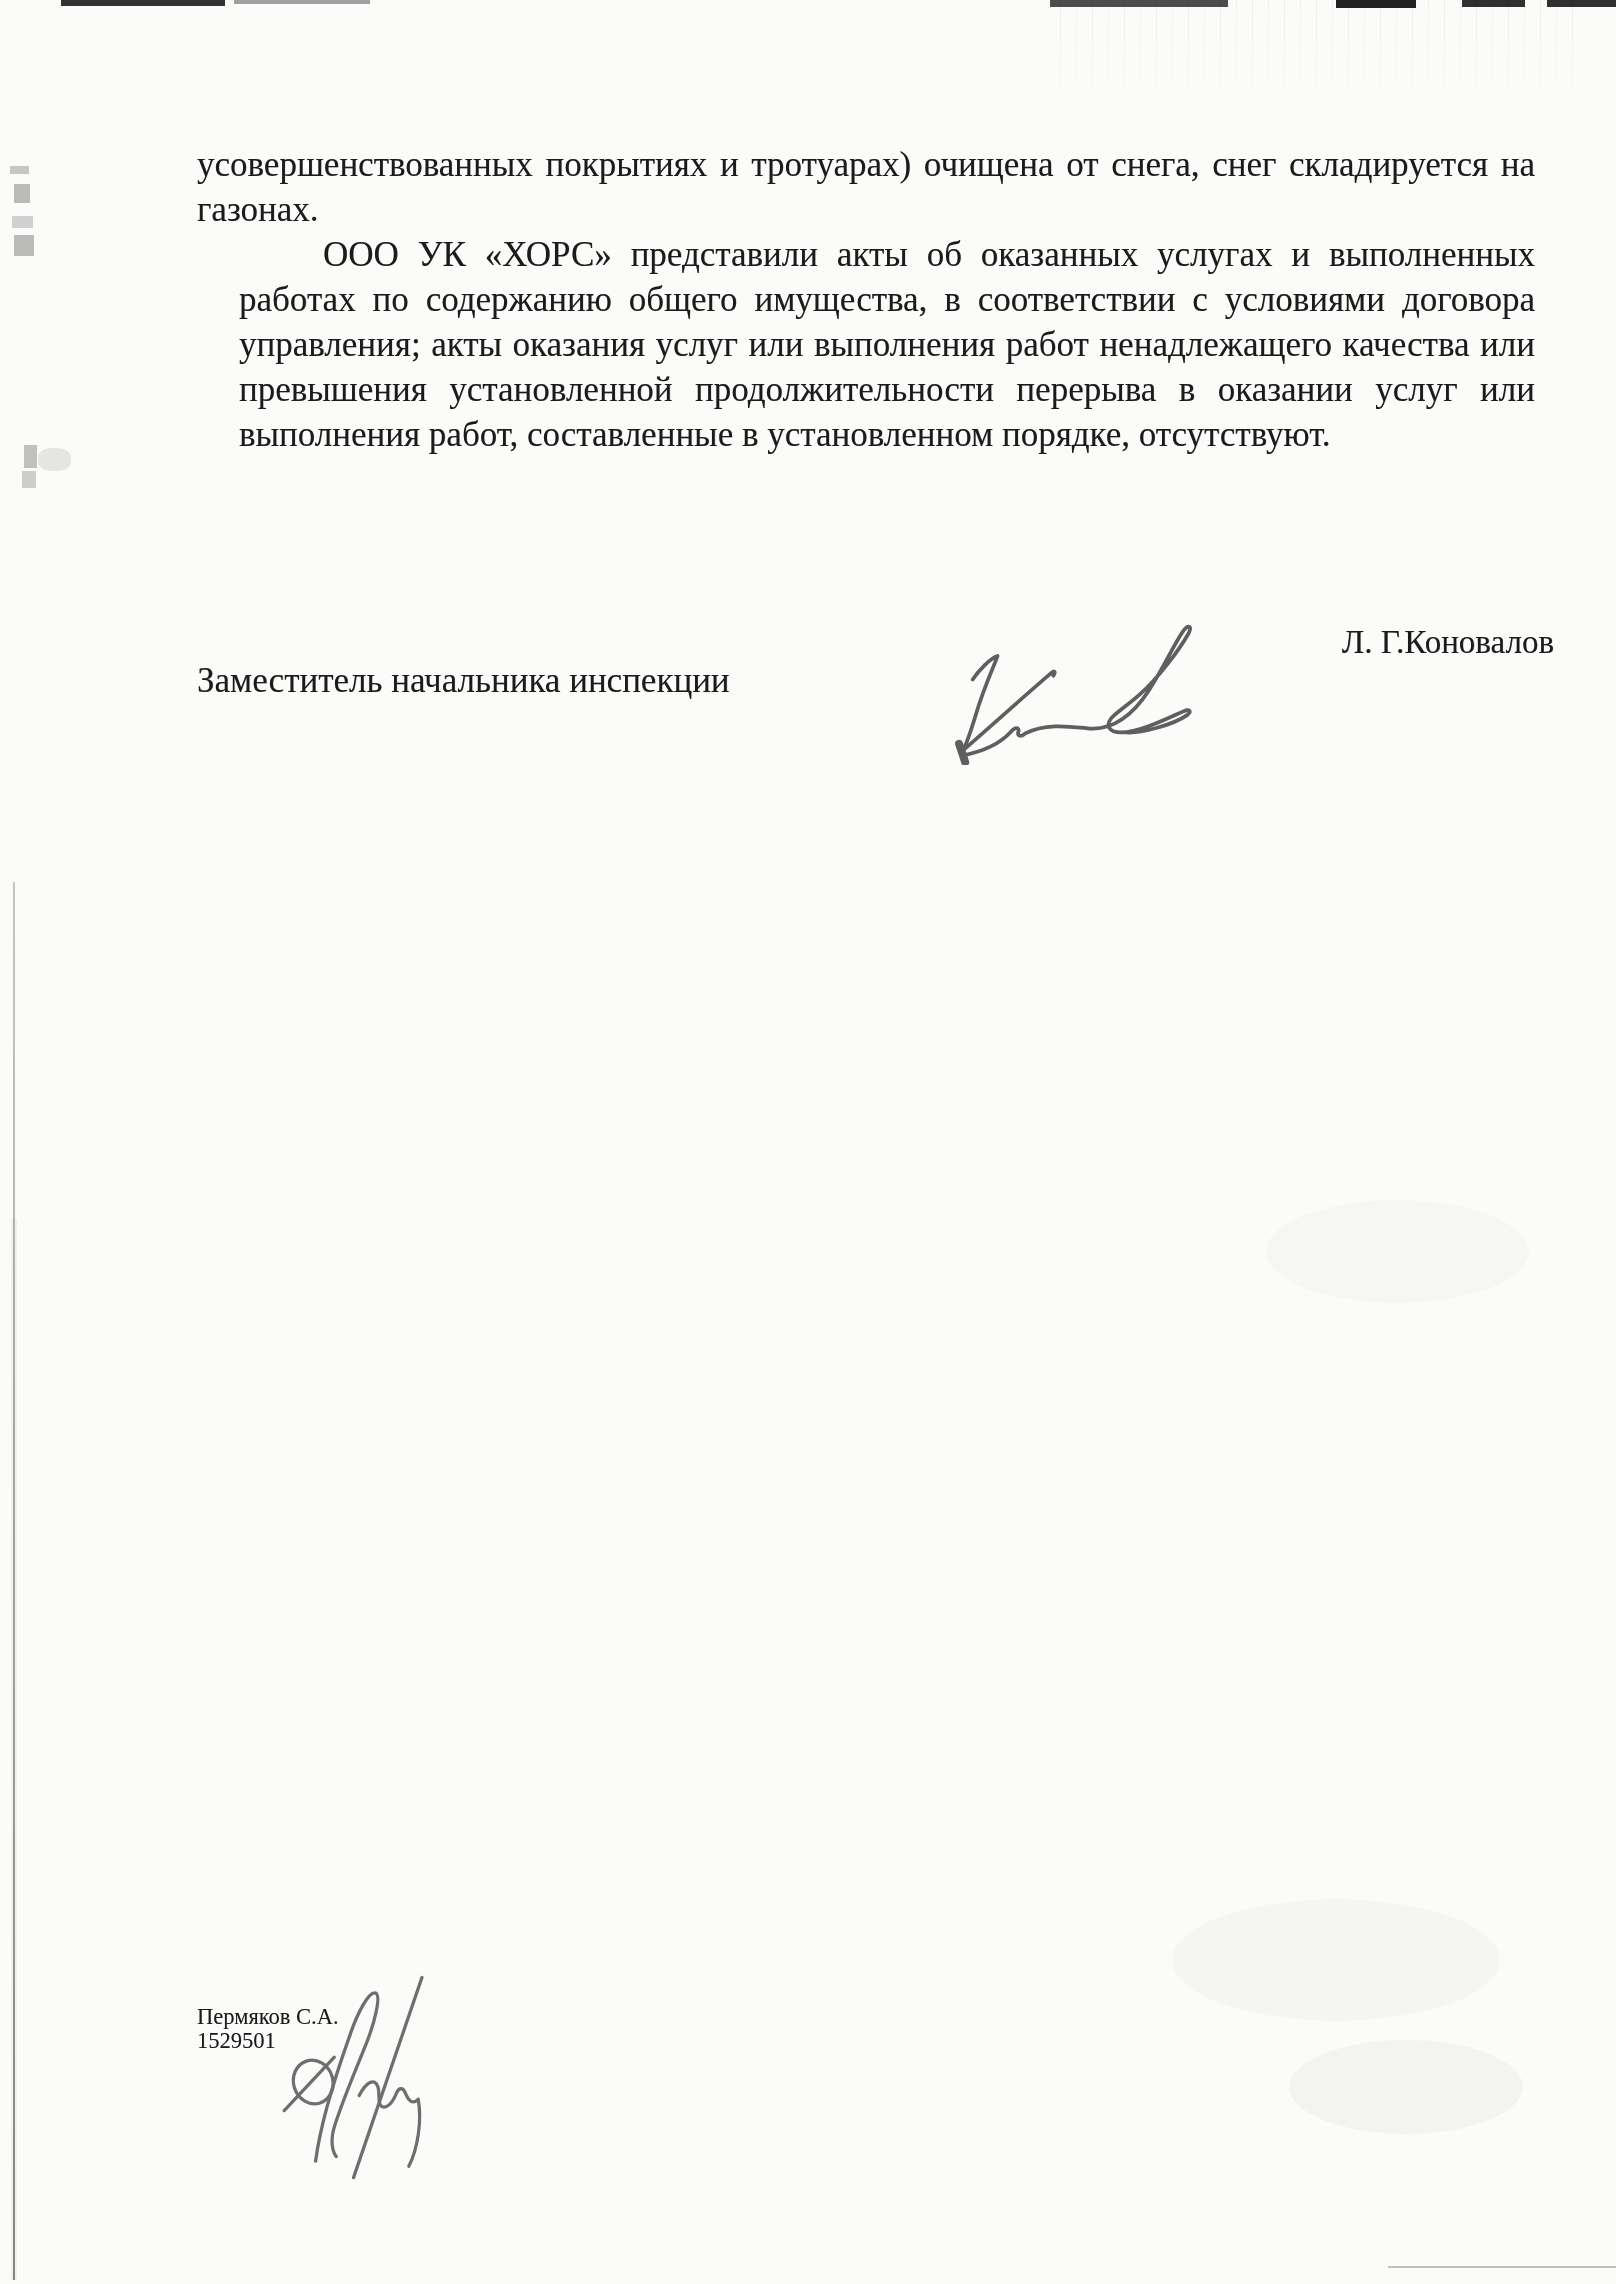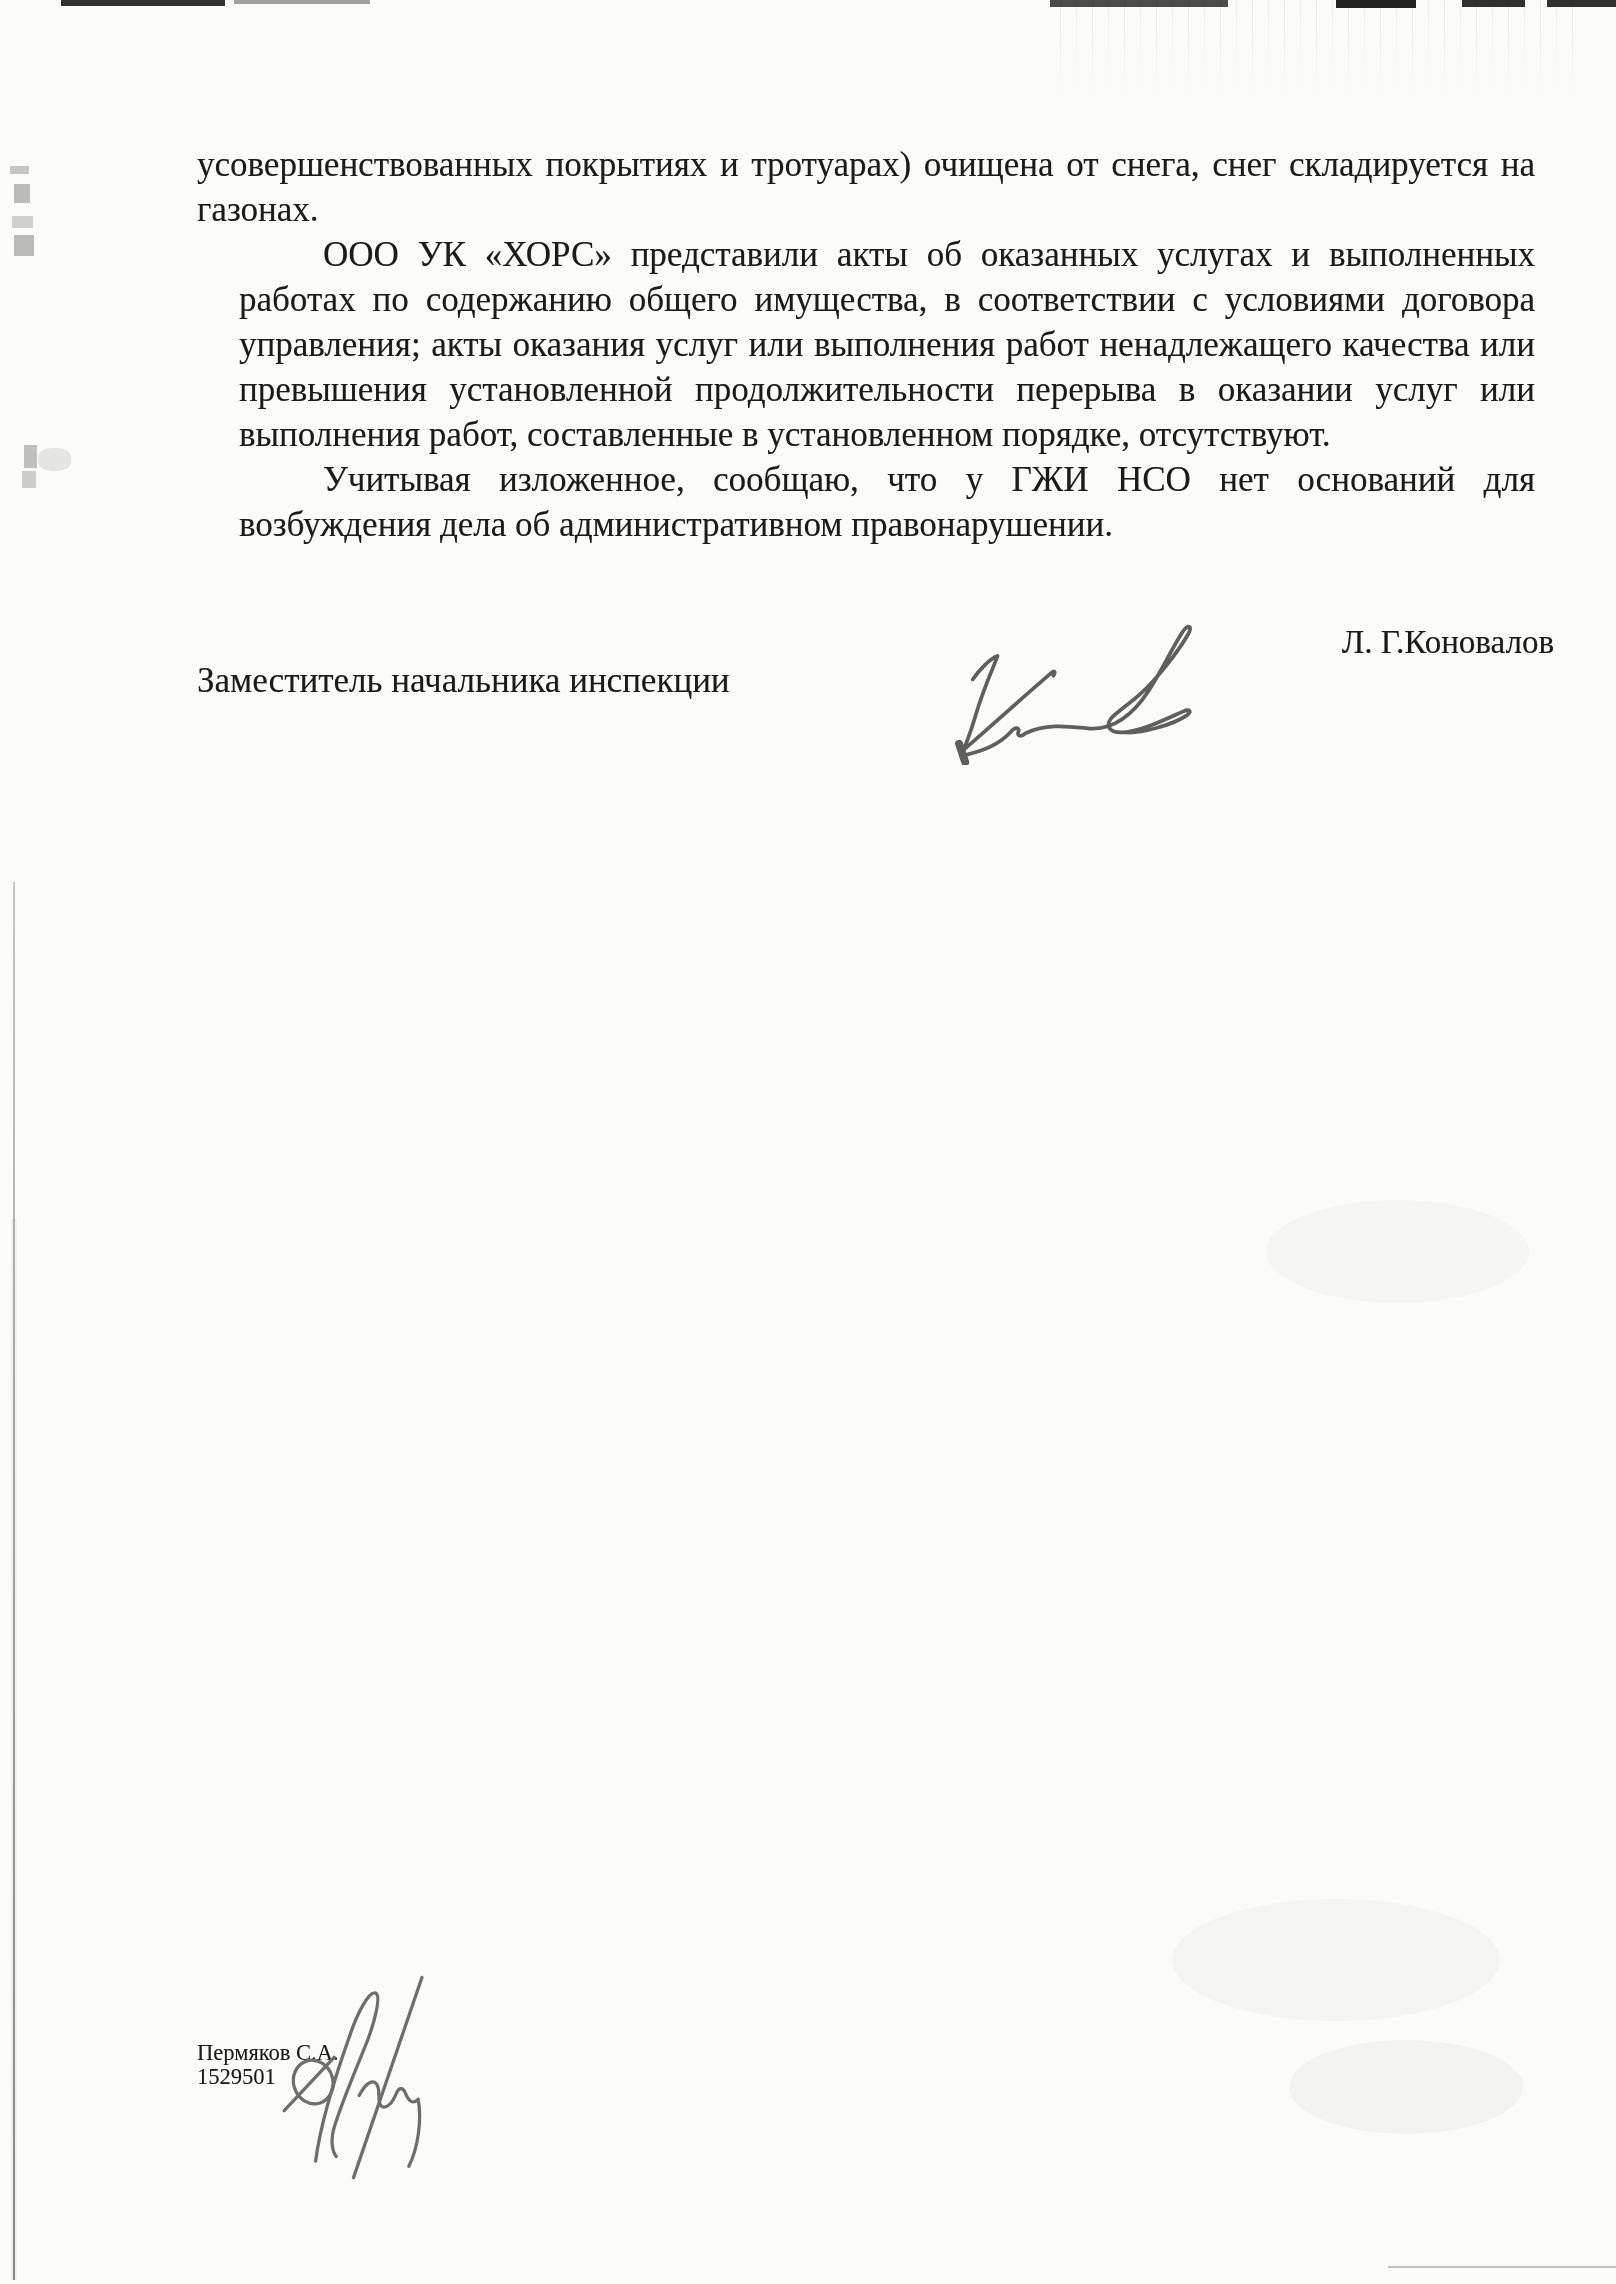--- a/index.html
+++ b/index.html
@@ -65,21 +65,20 @@
   }
 
   
   .footer-block {
     position: absolute;
     left: 197px;
     top: 2005px;
     font-size: 22.5px;
     line-height: 24.4px;
     text-shadow: 0.2px 0.2px 0 rgba(0,0,0,0.3);
-    margin-top: 36px;
   }
   .sig-footer {
     position: absolute;
     left: 263px;
     top: 1941px;
     width: 197px;
     height: 253px;
     color: #6e6e6e;
   }
 
@@ -146,21 +145,20 @@
   <div class="artifact a-vline2"></div>
   <div class="artifact a-vline"></div>
   <div class="artifact a-bline"></div>
   <div class="artifact a-sm1"></div>
   <div class="artifact a-sm2"></div>
   <div class="artifact a-sm3"></div>
 
   <main class="body-text">
     <p class="para">усовершенствованных покрытиях и тротуарах) очищена от снега, снег складируется на газонах.</p>
     <p class="para indent">ООО УК «ХОРС» представили акты об оказанных услугах и выполненных работах по содержанию общего имущества, в соответствии с условиями договора управления; акты оказания  услуг или выполнения работ ненадлежащего качества или превышения установленной продолжительности перерыва в оказании услуг или выполнения работ, составленные в установленном порядке, отсутствуют.</p>
-    <p class="para indent">Учитывая изложенное, сообщаю, что у ГЖИ НСО нет оснований для возбуждения дела об административном правонарушении.</p>
   </main>
 
   <span class="sig-title">Заместитель начальника инспекции</span>
 
   <div class="sig-main">
     <svg class="sig" width="352" height="188" viewBox="0 0 750 400">
       <path stroke-width="8" d="M 125,218 C 140,196 164,172 178,168 C 172,186 150,232 132,292 C 120,332 107,366 101,374"></path>
       <path stroke-width="17" d="M 96,355 L 109,394"></path>
       <path stroke-width="8" d="M 101,372 C 150,330 250,240 294,203 C 300,198 302,203 297,210"></path>
       <path stroke-width="8" d="M 103,380 C 150,371 186,352 206,330 C 216,318 226,320 222,331 C 220,339 229,341 237,333 C 280,311 330,318 370,322 C 420,327 462,300 500,242 C 530,196 560,132 575,113 C 585,100 593,105 585,120 C 564,157 519,216 480,251 C 455,273 430,289 420,301 C 408,316 415,331 441,331 C 480,331 540,301 574,286 C 588,280 592,287 582,294 C 550,316 482,333 452,331"></path>

